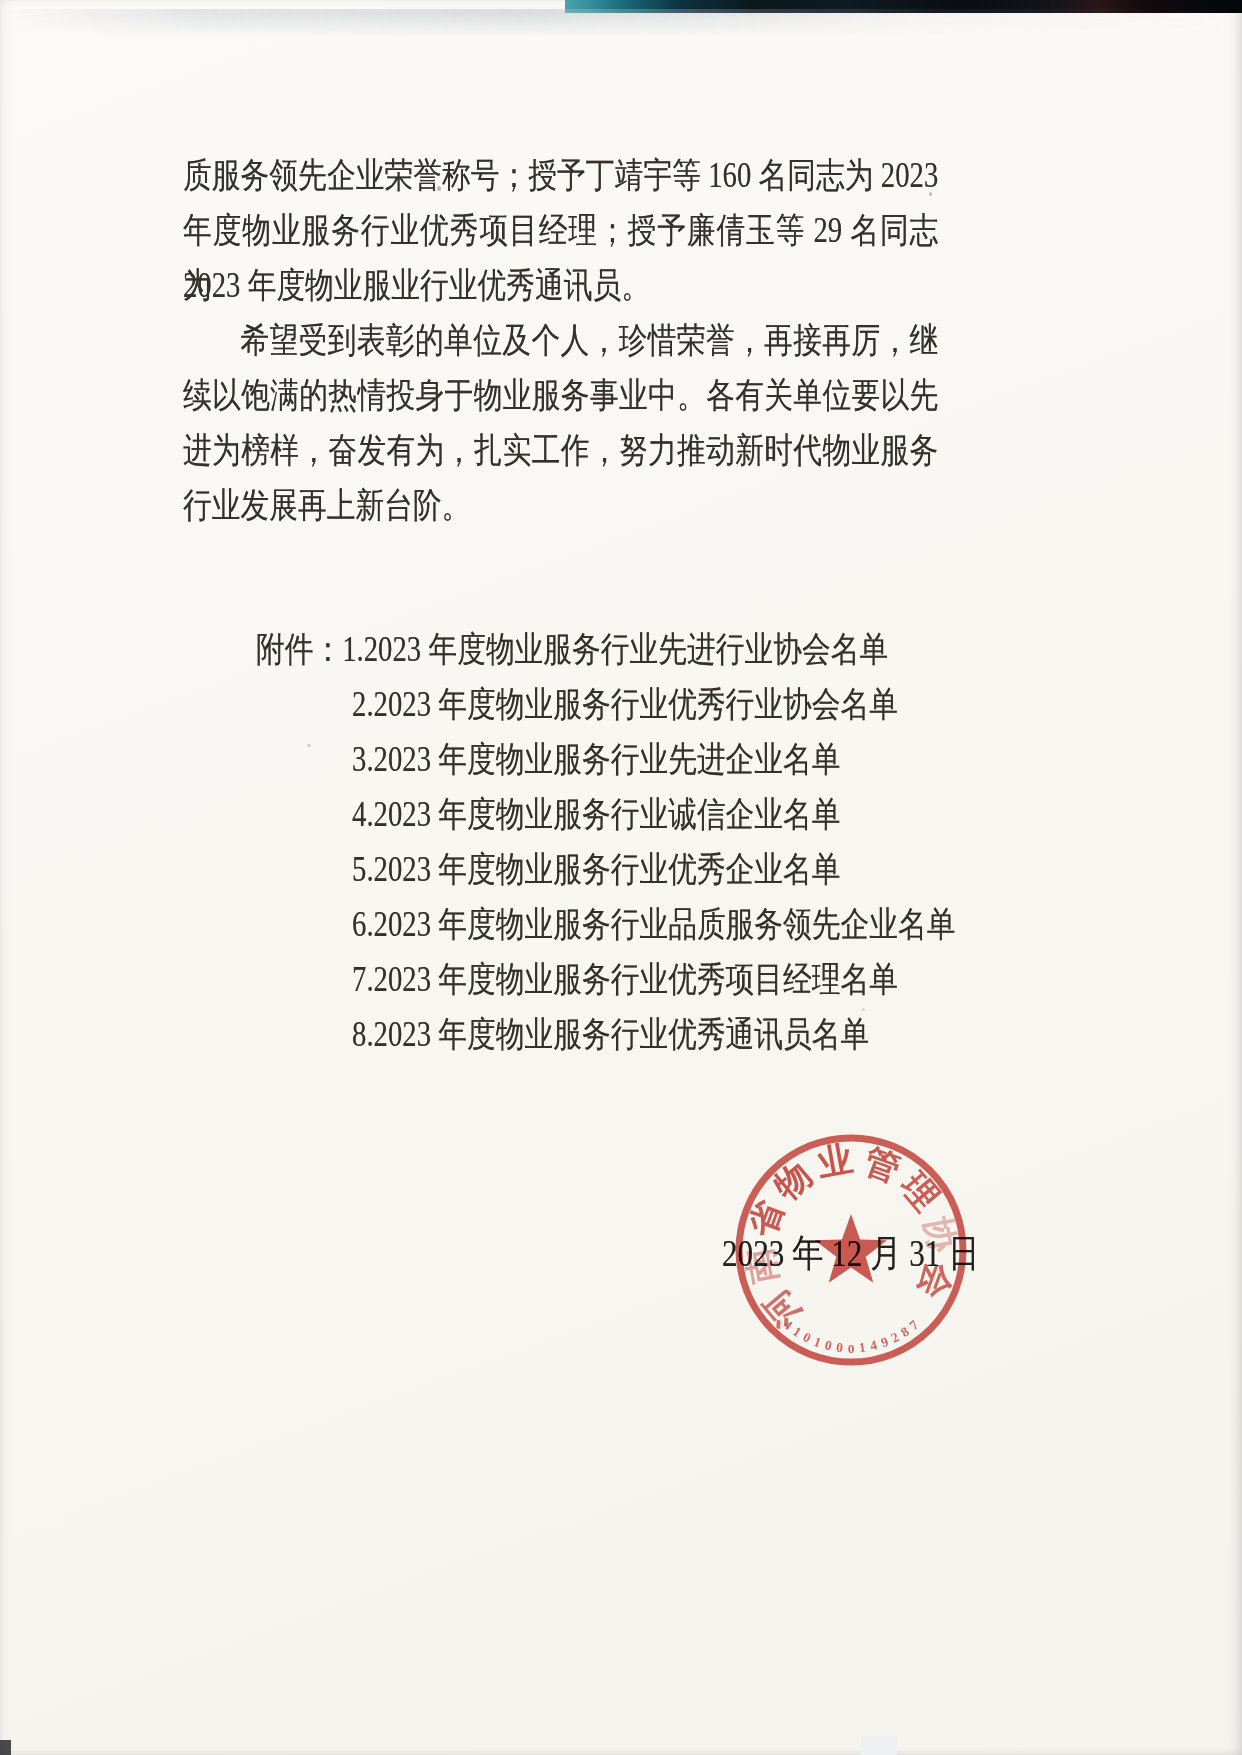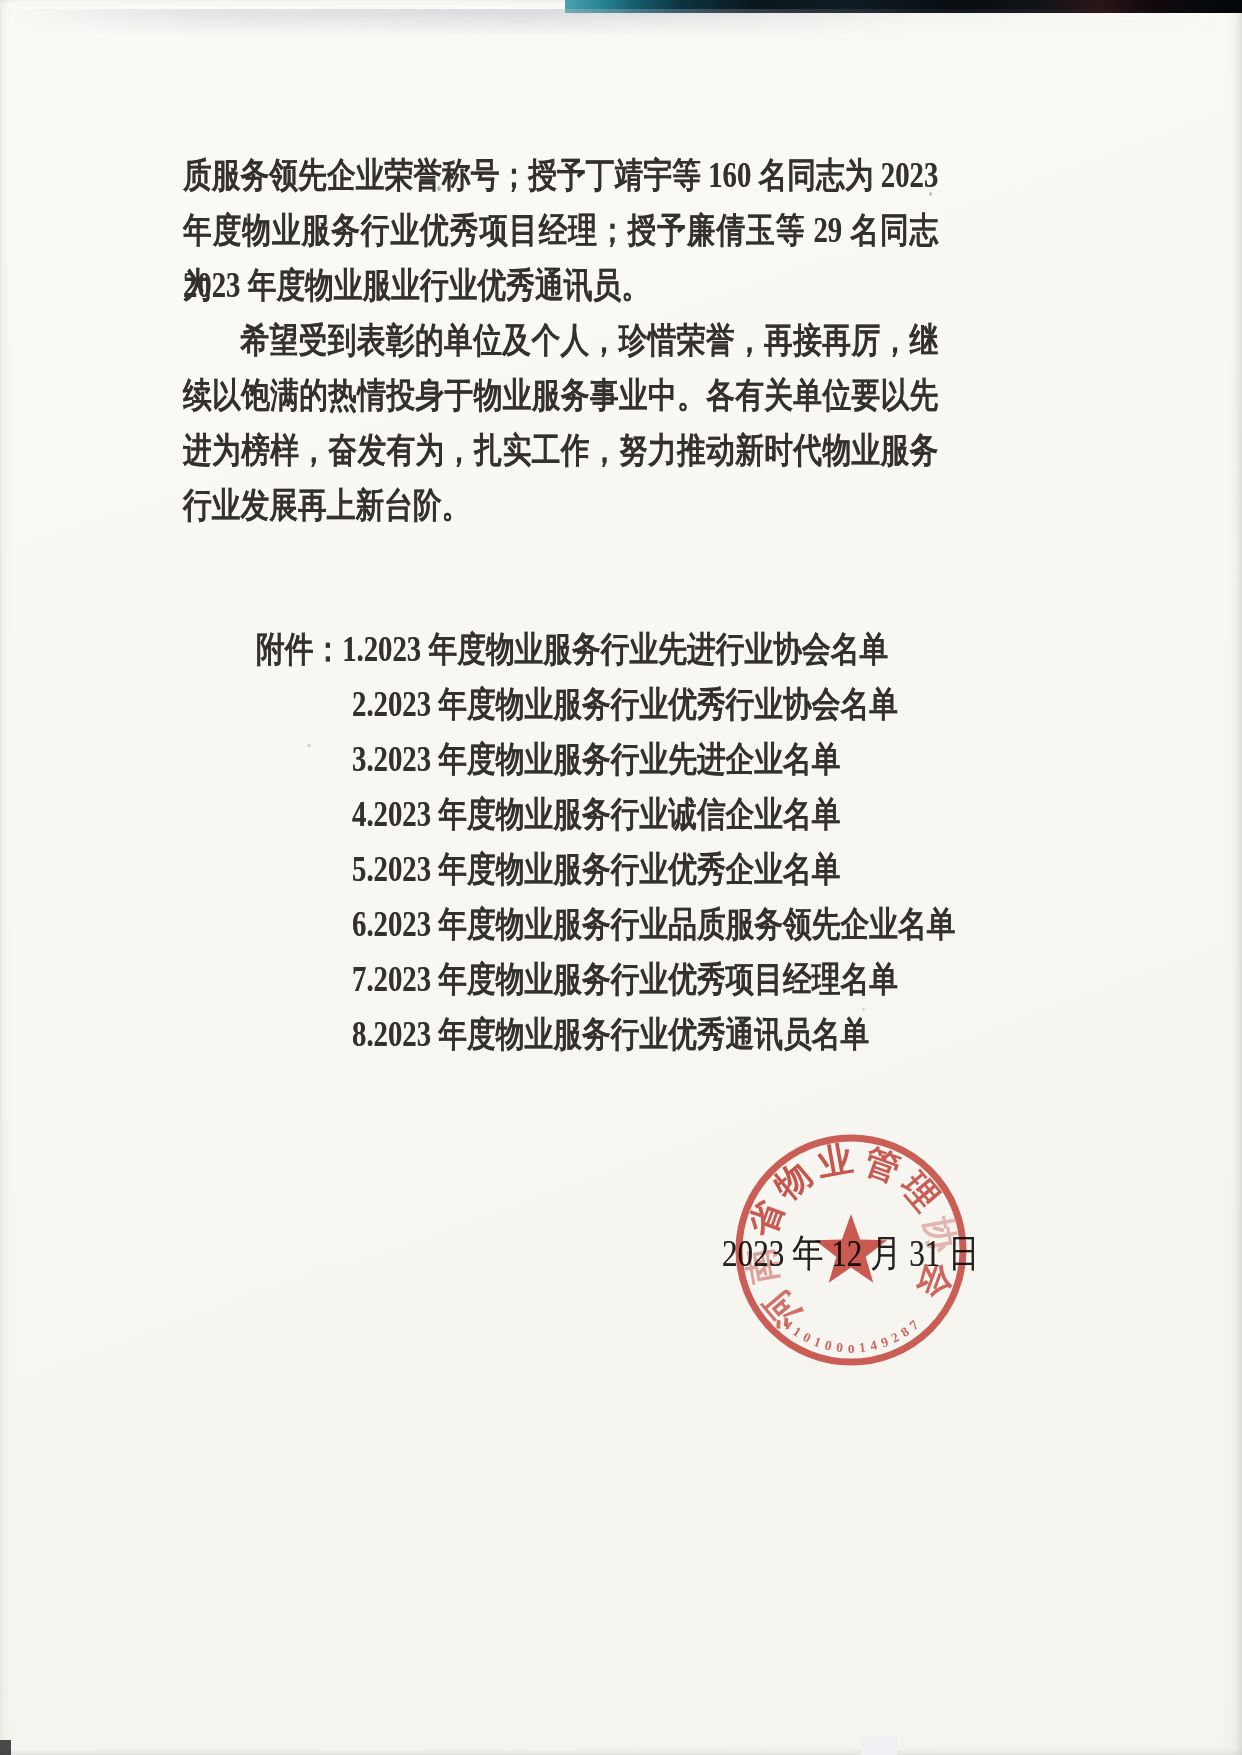--- a/index.html
+++ b/index.html
@@ -32,21 +32,21 @@
             mask-image:linear-gradient(to bottom,#000 15%,transparent 100%);
   }
   .corner-mark{
     position:absolute;left:0;bottom:0;width:11px;height:15px;background:#2c2c2e;opacity:.85;
   }
   .bottom-square{
     position:absolute;left:861px;top:1736px;width:36px;height:19px;background:#eef0f4;
   }
   .speckle{position:absolute;border-radius:50%;background:#85847e;}
   
-  .ink{color:#34312c;text-shadow:0 0 .7px rgba(52,49,44,.55);font-weight:bold;}
+  .ink{color:#34312c;text-shadow:0 0 .7px rgba(52,49,44,.55);}
   .body-block{position:absolute;left:183px;top:148px;width:760px;}
   .tline{
     width:920px;height:55px;line-height:55px;
     font-size:35px;white-space:nowrap;
     transform:scaleX(.821);transform-origin:0 50%;
   }
   .fill{white-space:normal;text-align:justify;text-align-last:justify;text-justify:inter-character;}
   .indent{padding-left:70px;width:850px;}
   .attach-block{position:absolute;left:256px;top:622px;}
   .attach-block .tline{width:1000px;}

